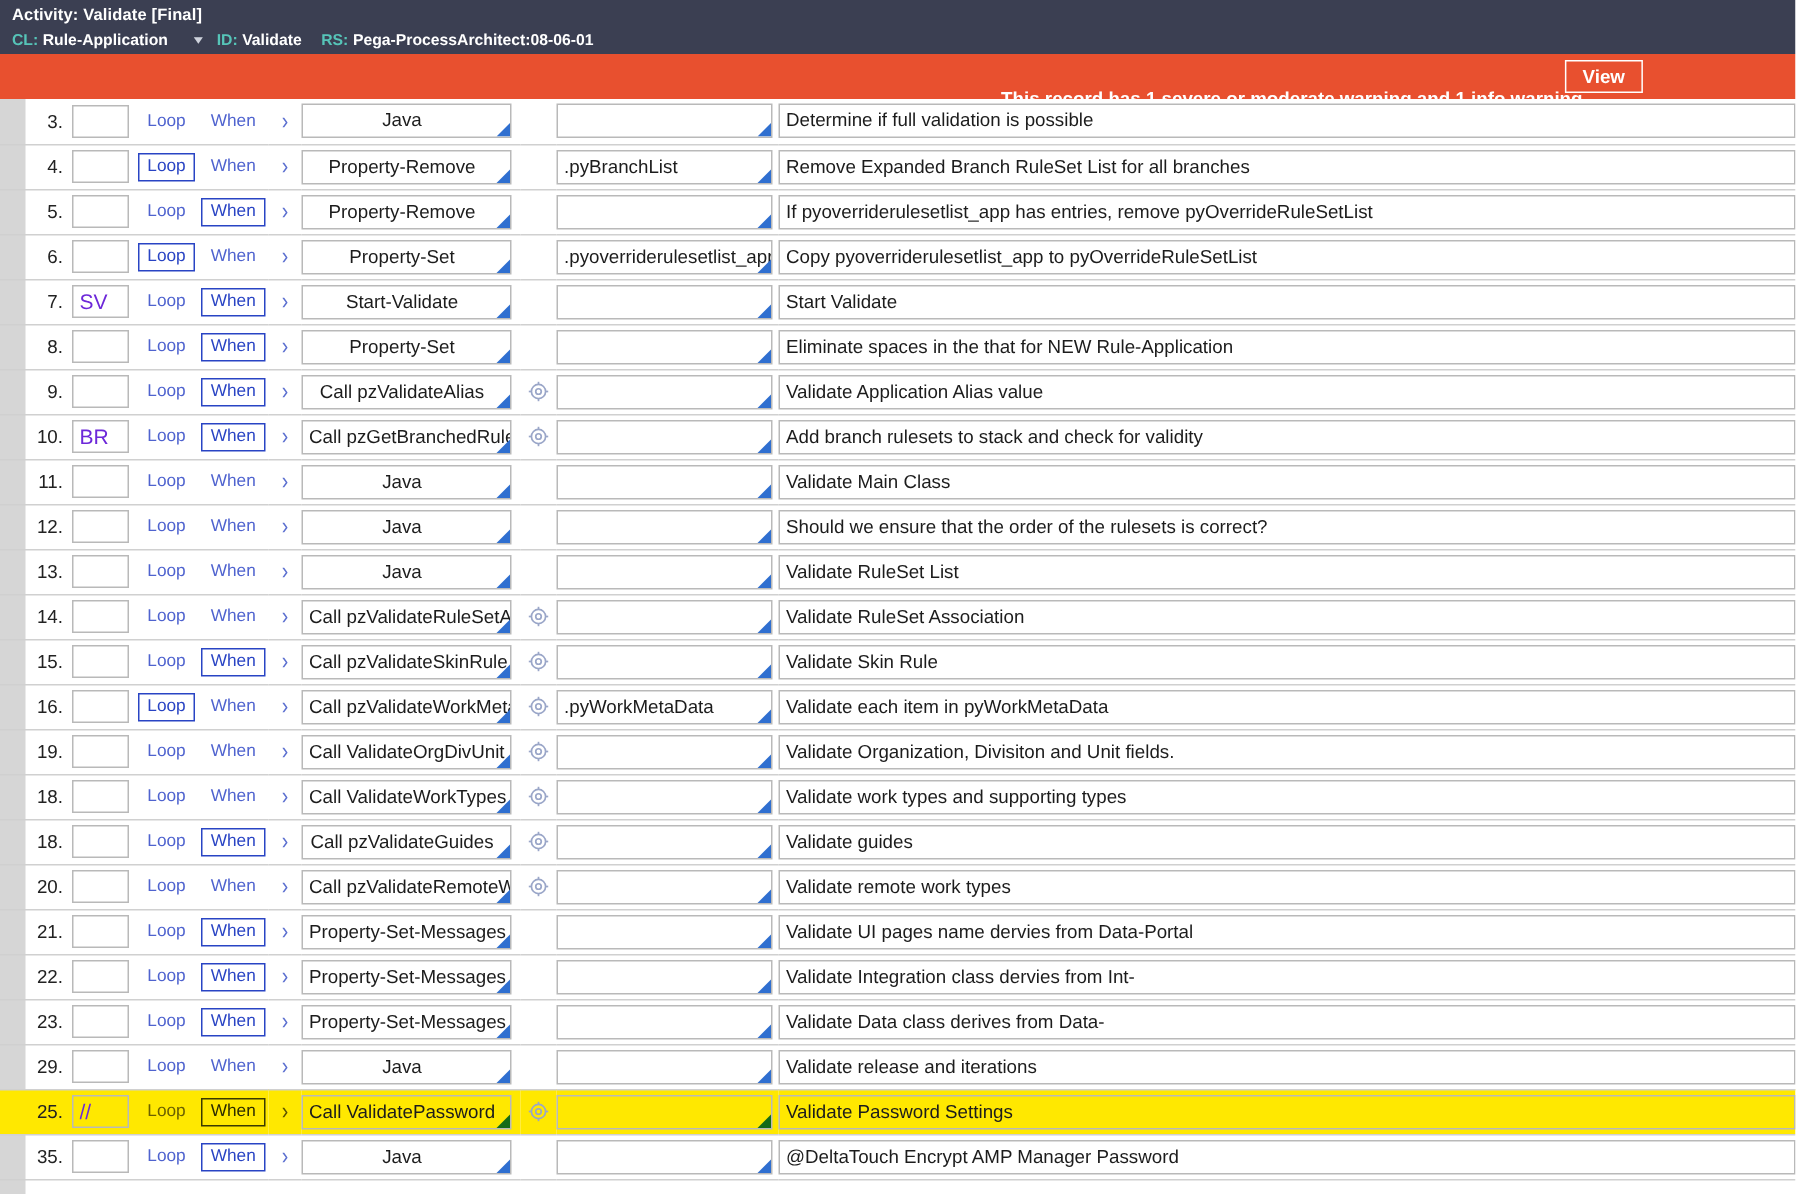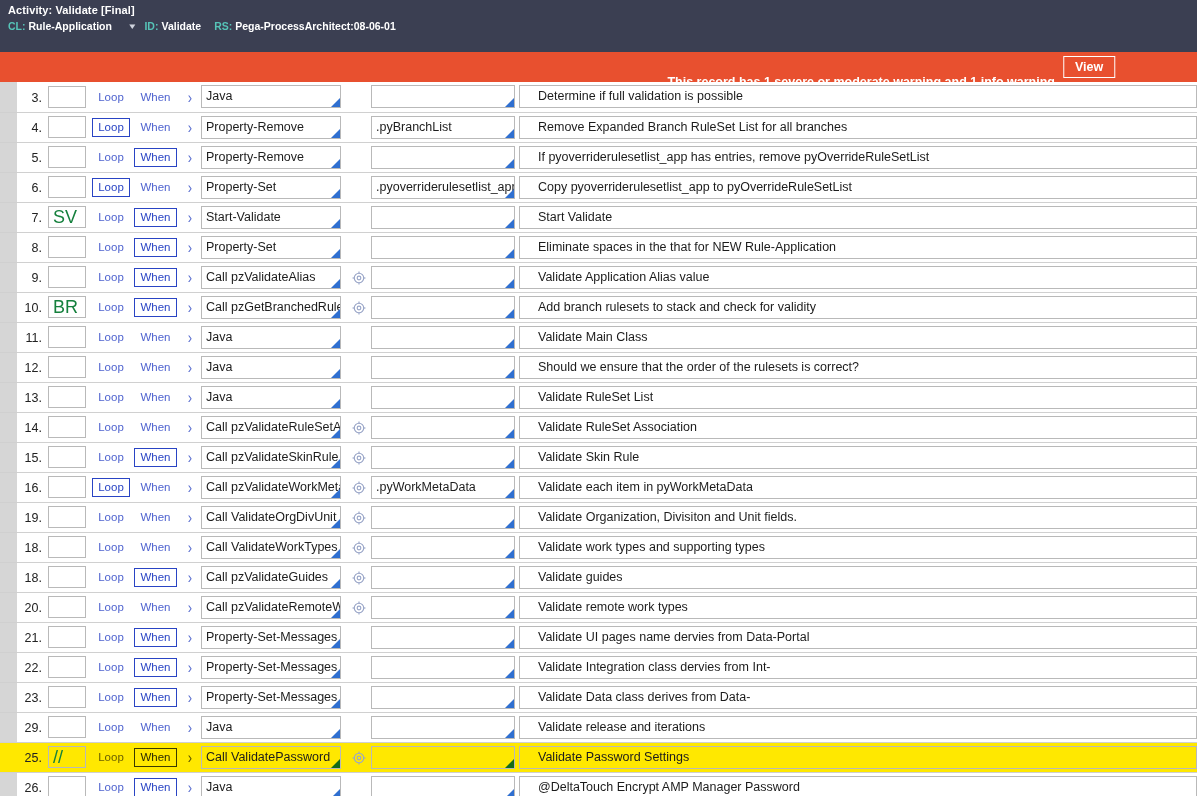--- a/index.html
+++ b/index.html
@@ -8,21 +8,21 @@
     width: 1197px; height: 796px;
     overflow: hidden;
     background: #ffffff;
     font-family: "Liberation Sans", sans-serif;
   }
 
   
   #app-header {
     background: #3b3f52;
     color: #ffffff;
-    height: 52px;
+    height: 36px;
     padding: 3px 8px 0 8px;
     position: relative;
   }
   #title-line {
     font-size: 11px;
     font-weight: bold;
     line-height: 14px;
     letter-spacing: .1px;
     white-space: nowrap;
   }
@@ -64,21 +64,21 @@
   }
   #warning-text {
     color: #ffffff;
     font-size: 12.5px;
     font-weight: bold;
     white-space: nowrap;
     margin-top: 30px;
   }
   #warning-view-btn {
     position: absolute;
-    right: 134px;
+    right: 154px;
     transform: translateX(100%);
     margin-left: 0;
     background: transparent;
     border: 1px solid #ffffff;
     color: #ffffff;
     font-size: 12.5px;
     font-weight: bold;
     font-family: "Liberation Sans", sans-serif;
     padding: 3px 11px;
     line-height: 14px;
@@ -114,38 +114,38 @@
     height: 30px;
   }
   tr.row-highlight td { background: #ffe800; border-bottom: 1px solid #ffe800; }
 
   
   .c-num   { width: 48px;  text-align: right; padding-right: 6px !important; }
   .c-page  { width: 42px;  }
   .c-loop  { width: 42px;  text-align: center; }
   .c-when  { width: 47px;  text-align: center; text-decoration: underline; }
   .c-chev  { width: 22px;  text-align: center; }
-  .c-method{ width: 146px; }
+  .c-method{ width: 146px; text-align: center; }
   .c-gear  { width: 24px;  text-align: center; }
   .c-param { width: 148px; }
   .c-desc  { width: auto;  }
 
   .rownum {
     font-size: 12.5px;
     color: #222222;
     font-family: "Liberation Sans", sans-serif;
   }
 
   
   .tbox {
     border: 1px solid #b9b9b9;
     background: transparent;
     height: 22px;
-    font-size: 18px;
-    color: #15803d;
+    font-size: 14px;
+    color: #6d28d9;
     font-family: "Liberation Sans", sans-serif;
     padding: 0 4px;
     width: 100%;
     outline: none;
     line-height: 20px;
   }
   .tbox.page-box { width: 38px; }
 
   
   .combo {
@@ -167,21 +167,21 @@
   .combo .corner {
     position: absolute;
     right: 0; bottom: 0;
     width: 0; height: 0;
     border-left: 9px solid transparent;
     border-bottom: 9px solid #2f6fd0;
   }
   tr.row-highlight .combo .corner { border-bottom-color: #146b18; }
   .combo.m-method { width: 140px; }
   .combo.m-param  { width: 144px; }
-  .combo.m-desc   { width: 100%; padding-left: 14px; }
+  .combo.m-desc   { width: 100%; }
 
   
   .pill {
     display: inline-block;
     font-size: 11.5px;
     color: #4f63cf;
     font-family: "Liberation Sans", sans-serif;
     padding: 2px 5px;
     border: 1px solid transparent;
     line-height: 13px;
@@ -870,21 +870,21 @@
               <span class="corner"></span>
             </div>
           </td>
           <td class="c-desc">
             <div class="combo m-desc">
               <span class="combo-txt">Validate Password Settings</span>
             </div>
           </td>
         </tr>
         <tr>
-          <td class="c-num"><span class="rownum">26.</span></td>
+          <td class="c-num"><span class="rownum">35.</span></td>
           <td class="c-page"><input class="tbox page-box" type="text" style=""></td>
           <td class="c-loop"><span class="pill">Loop</span></td>
           <td class="c-when"><span class="pill on">When</span></td>
           <td class="c-chev"><span class="chev">›</span></td>
           <td class="c-method">
             <div class="combo m-method">
               <span class="combo-txt">Java</span>
               <span class="corner"></span>
             </div>
           </td>

